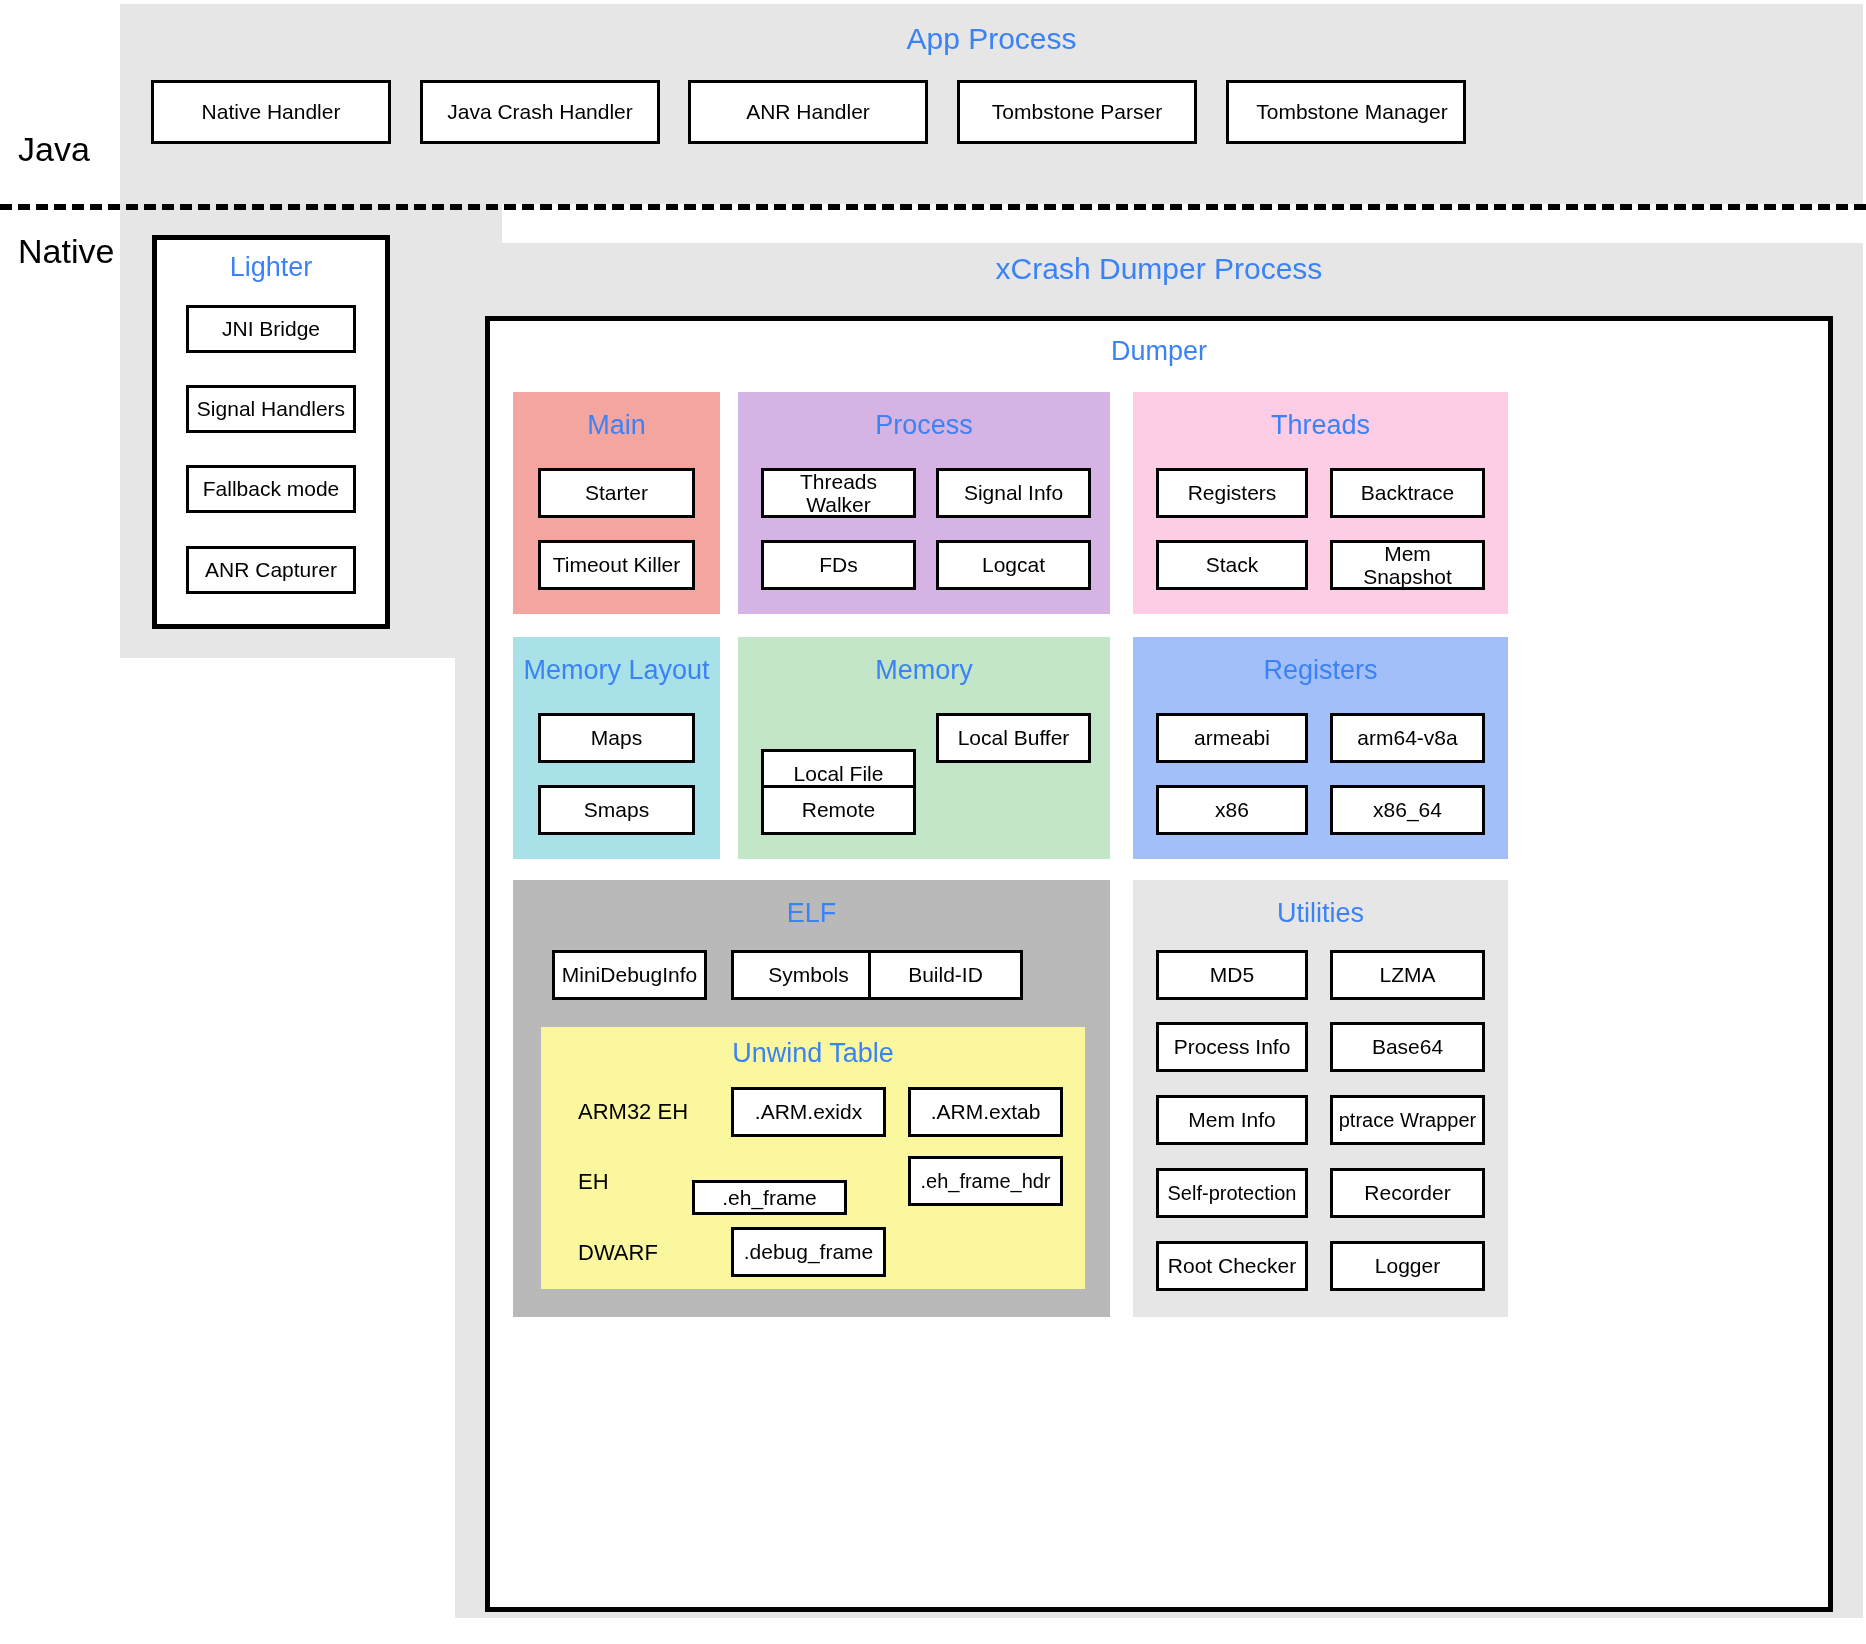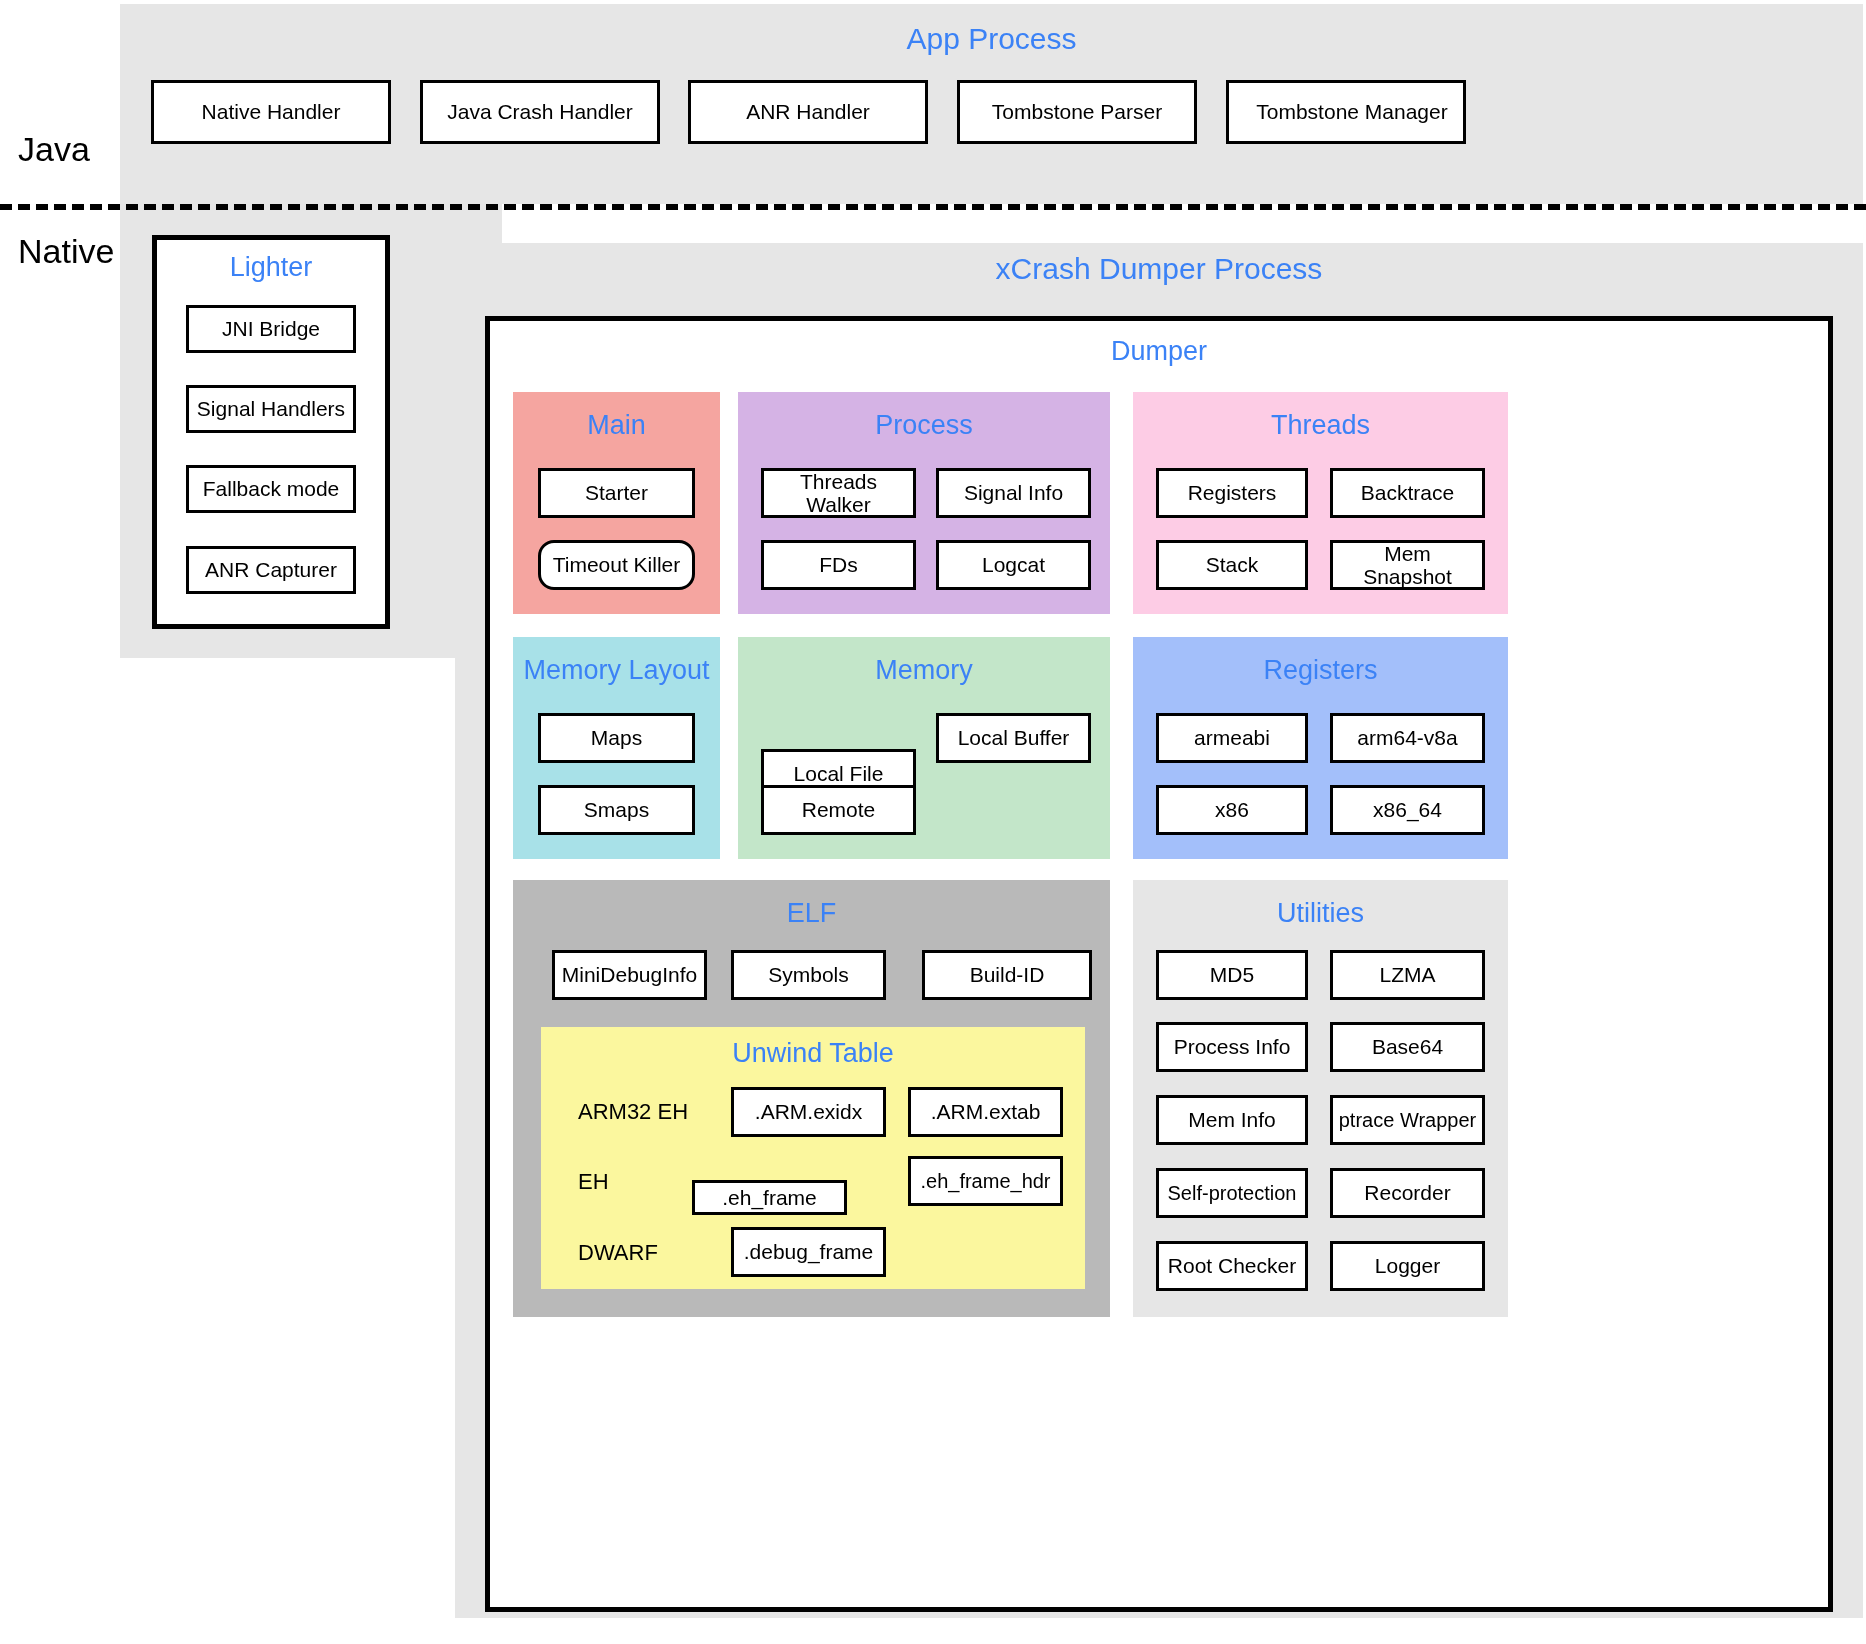--- a/index.html
+++ b/index.html
@@ -102,21 +102,21 @@
 
 <div class="abs grouptitle" style="left:455px; top:254px; width:1408px; font-size:30px;">xCrash Dumper Process</div>
 
 <div class="abs dumper-box" style="left:485px; top:316px; width:1348px; height:1296px;"></div>
 
 <div class="abs grouptitle" style="left:485px; top:338px; width:1348px;">Dumper</div>
 
 <div class="abs panel" style="left:513px; top:392px; width:207px; height:222px; background:#f5a5a0;"></div>
 <div class="abs grouptitle" style="left:513px; top:412px; width:207px;">Main</div>
 <div class="abs leafbox" style="left:538px; top:468px; width:157px; height:50px;">Starter</div>
-<div class="abs leafbox" style="left:538px; top:540px; width:157px; height:50px;border-radius:16px;">Timeout Killer</div>
+<div class="abs leafbox" style="left:538px; top:540px; width:157px; height:50px;">Timeout Killer</div>
 
 <div class="abs panel" style="left:738px; top:392px; width:372px; height:222px; background:#d5b3e5;"></div>
 <div class="abs grouptitle" style="left:738px; top:412px; width:372px;">Process</div>
 <div class="abs leafbox" style="left:761px; top:468px; width:155px; height:50px;">Threads Walker</div>
 <div class="abs leafbox" style="left:936px; top:468px; width:155px; height:50px;">Signal Info</div>
 <div class="abs leafbox" style="left:761px; top:540px; width:155px; height:50px;">FDs</div>
 <div class="abs leafbox" style="left:936px; top:540px; width:155px; height:50px;">Logcat</div>
 
 <div class="abs panel" style="left:1133px; top:392px; width:375px; height:222px; background:#fdcce5;"></div>
 <div class="abs grouptitle" style="left:1133px; top:412px; width:375px;">Threads</div>
@@ -140,21 +140,21 @@
 <div class="abs grouptitle" style="left:1133px; top:657px; width:375px;">Registers</div>
 <div class="abs leafbox" style="left:1156px; top:713px; width:152px; height:50px;">armeabi</div>
 <div class="abs leafbox" style="left:1330px; top:713px; width:155px; height:50px;">arm64-v8a</div>
 <div class="abs leafbox" style="left:1156px; top:785px; width:152px; height:50px;">x86</div>
 <div class="abs leafbox" style="left:1330px; top:785px; width:155px; height:50px;">x86_64</div>
 
 <div class="abs panel" style="left:513px; top:880px; width:597px; height:437px; background:#b9b9b9;"></div>
 <div class="abs grouptitle" style="left:513px; top:900px; width:597px;">ELF</div>
 <div class="abs leafbox" style="left:552px; top:950px; width:155px; height:50px;">MiniDebugInfo</div>
 <div class="abs leafbox" style="left:731px; top:950px; width:155px; height:50px;">Symbols</div>
-<div class="abs leafbox" style="left:922px; top:950px; width:170px; height:50px;">Build-ID</div>
+<div class="abs leafbox" style="left:868px; top:950px; width:155px; height:50px;">Build-ID</div>
 
 <div class="abs panel" style="left:541px; top:1027px; width:544px; height:262px; background:#fbf79e;"></div>
 <div class="abs grouptitle" style="left:541px; top:1040px; width:544px;">Unwind Table</div>
 
 <div class="abs" style="left:578px; top:1099px; width:150px; font-size:22px;">ARM32 EH</div>
 <div class="abs leafbox" style="left:731px; top:1087px; width:155px; height:50px;">.ARM.exidx</div>
 <div class="abs leafbox" style="left:908px; top:1087px; width:155px; height:50px;">.ARM.extab</div>
 
 <div class="abs" style="left:578px; top:1169px; width:150px; font-size:22px;">EH</div>
 <div class="abs leafbox" style="left:692px; top:1156px; width:155px; height:35px;margin-top:24px;">.eh_frame</div>

